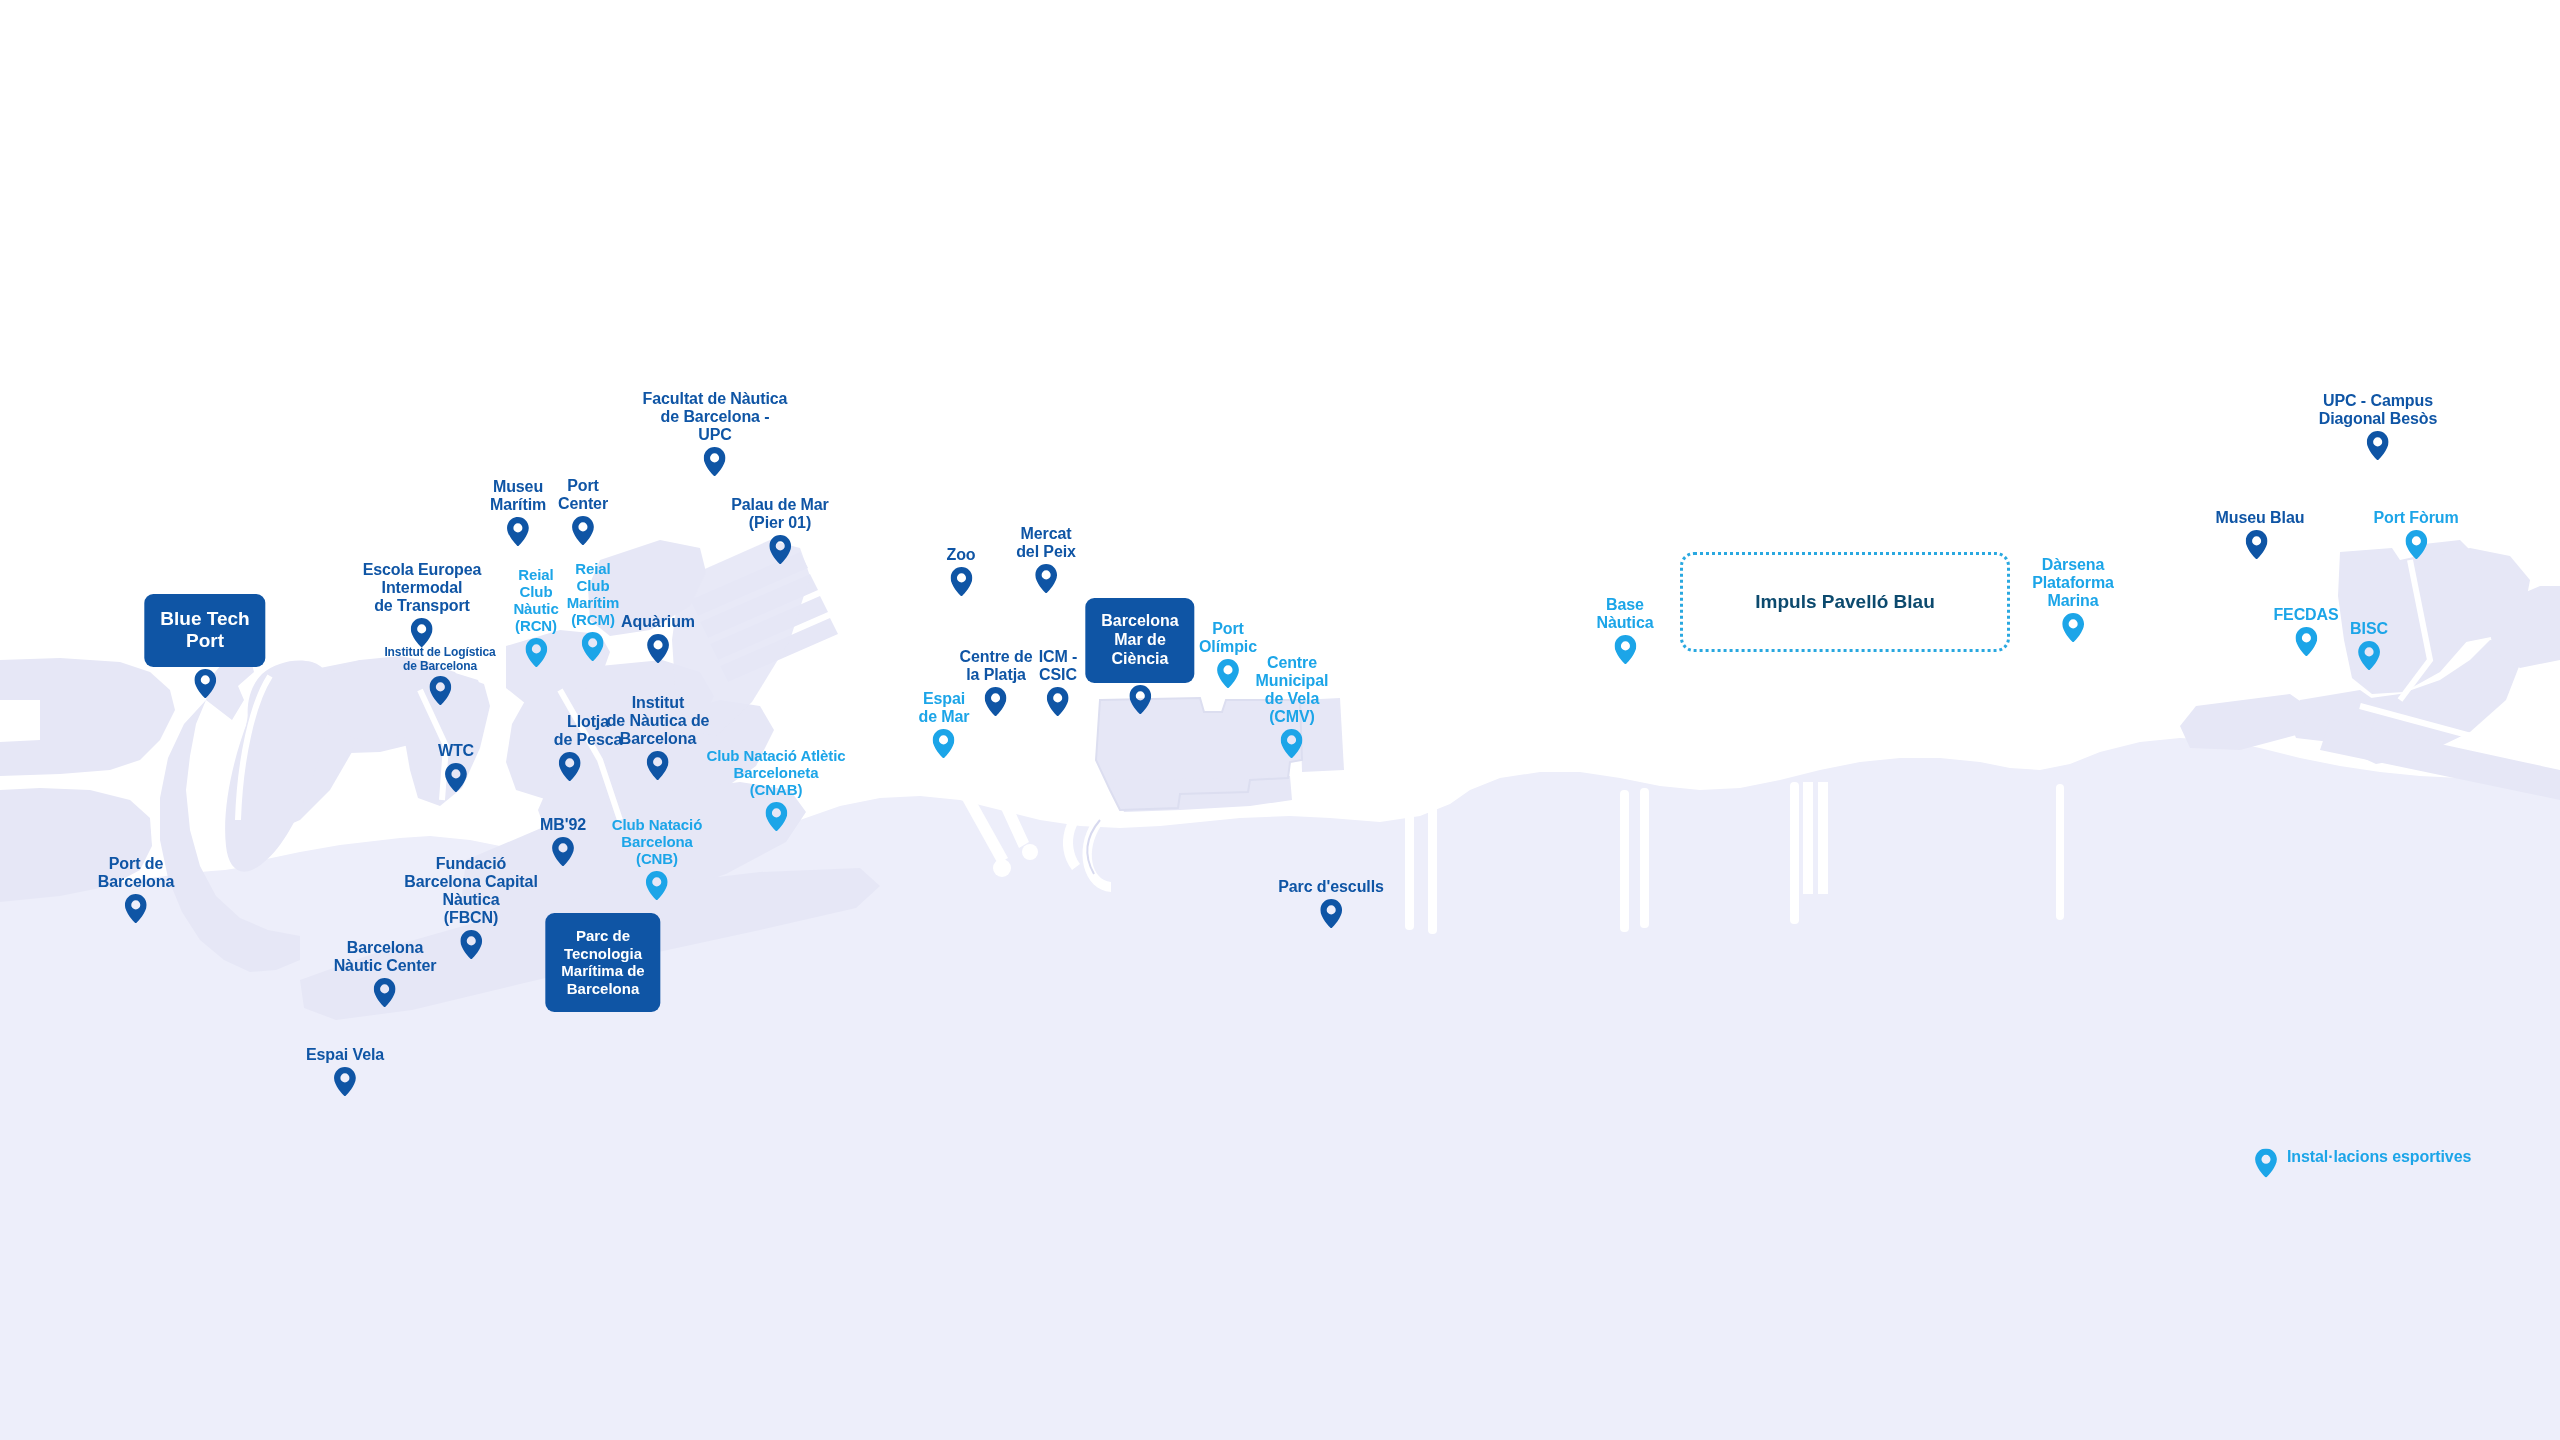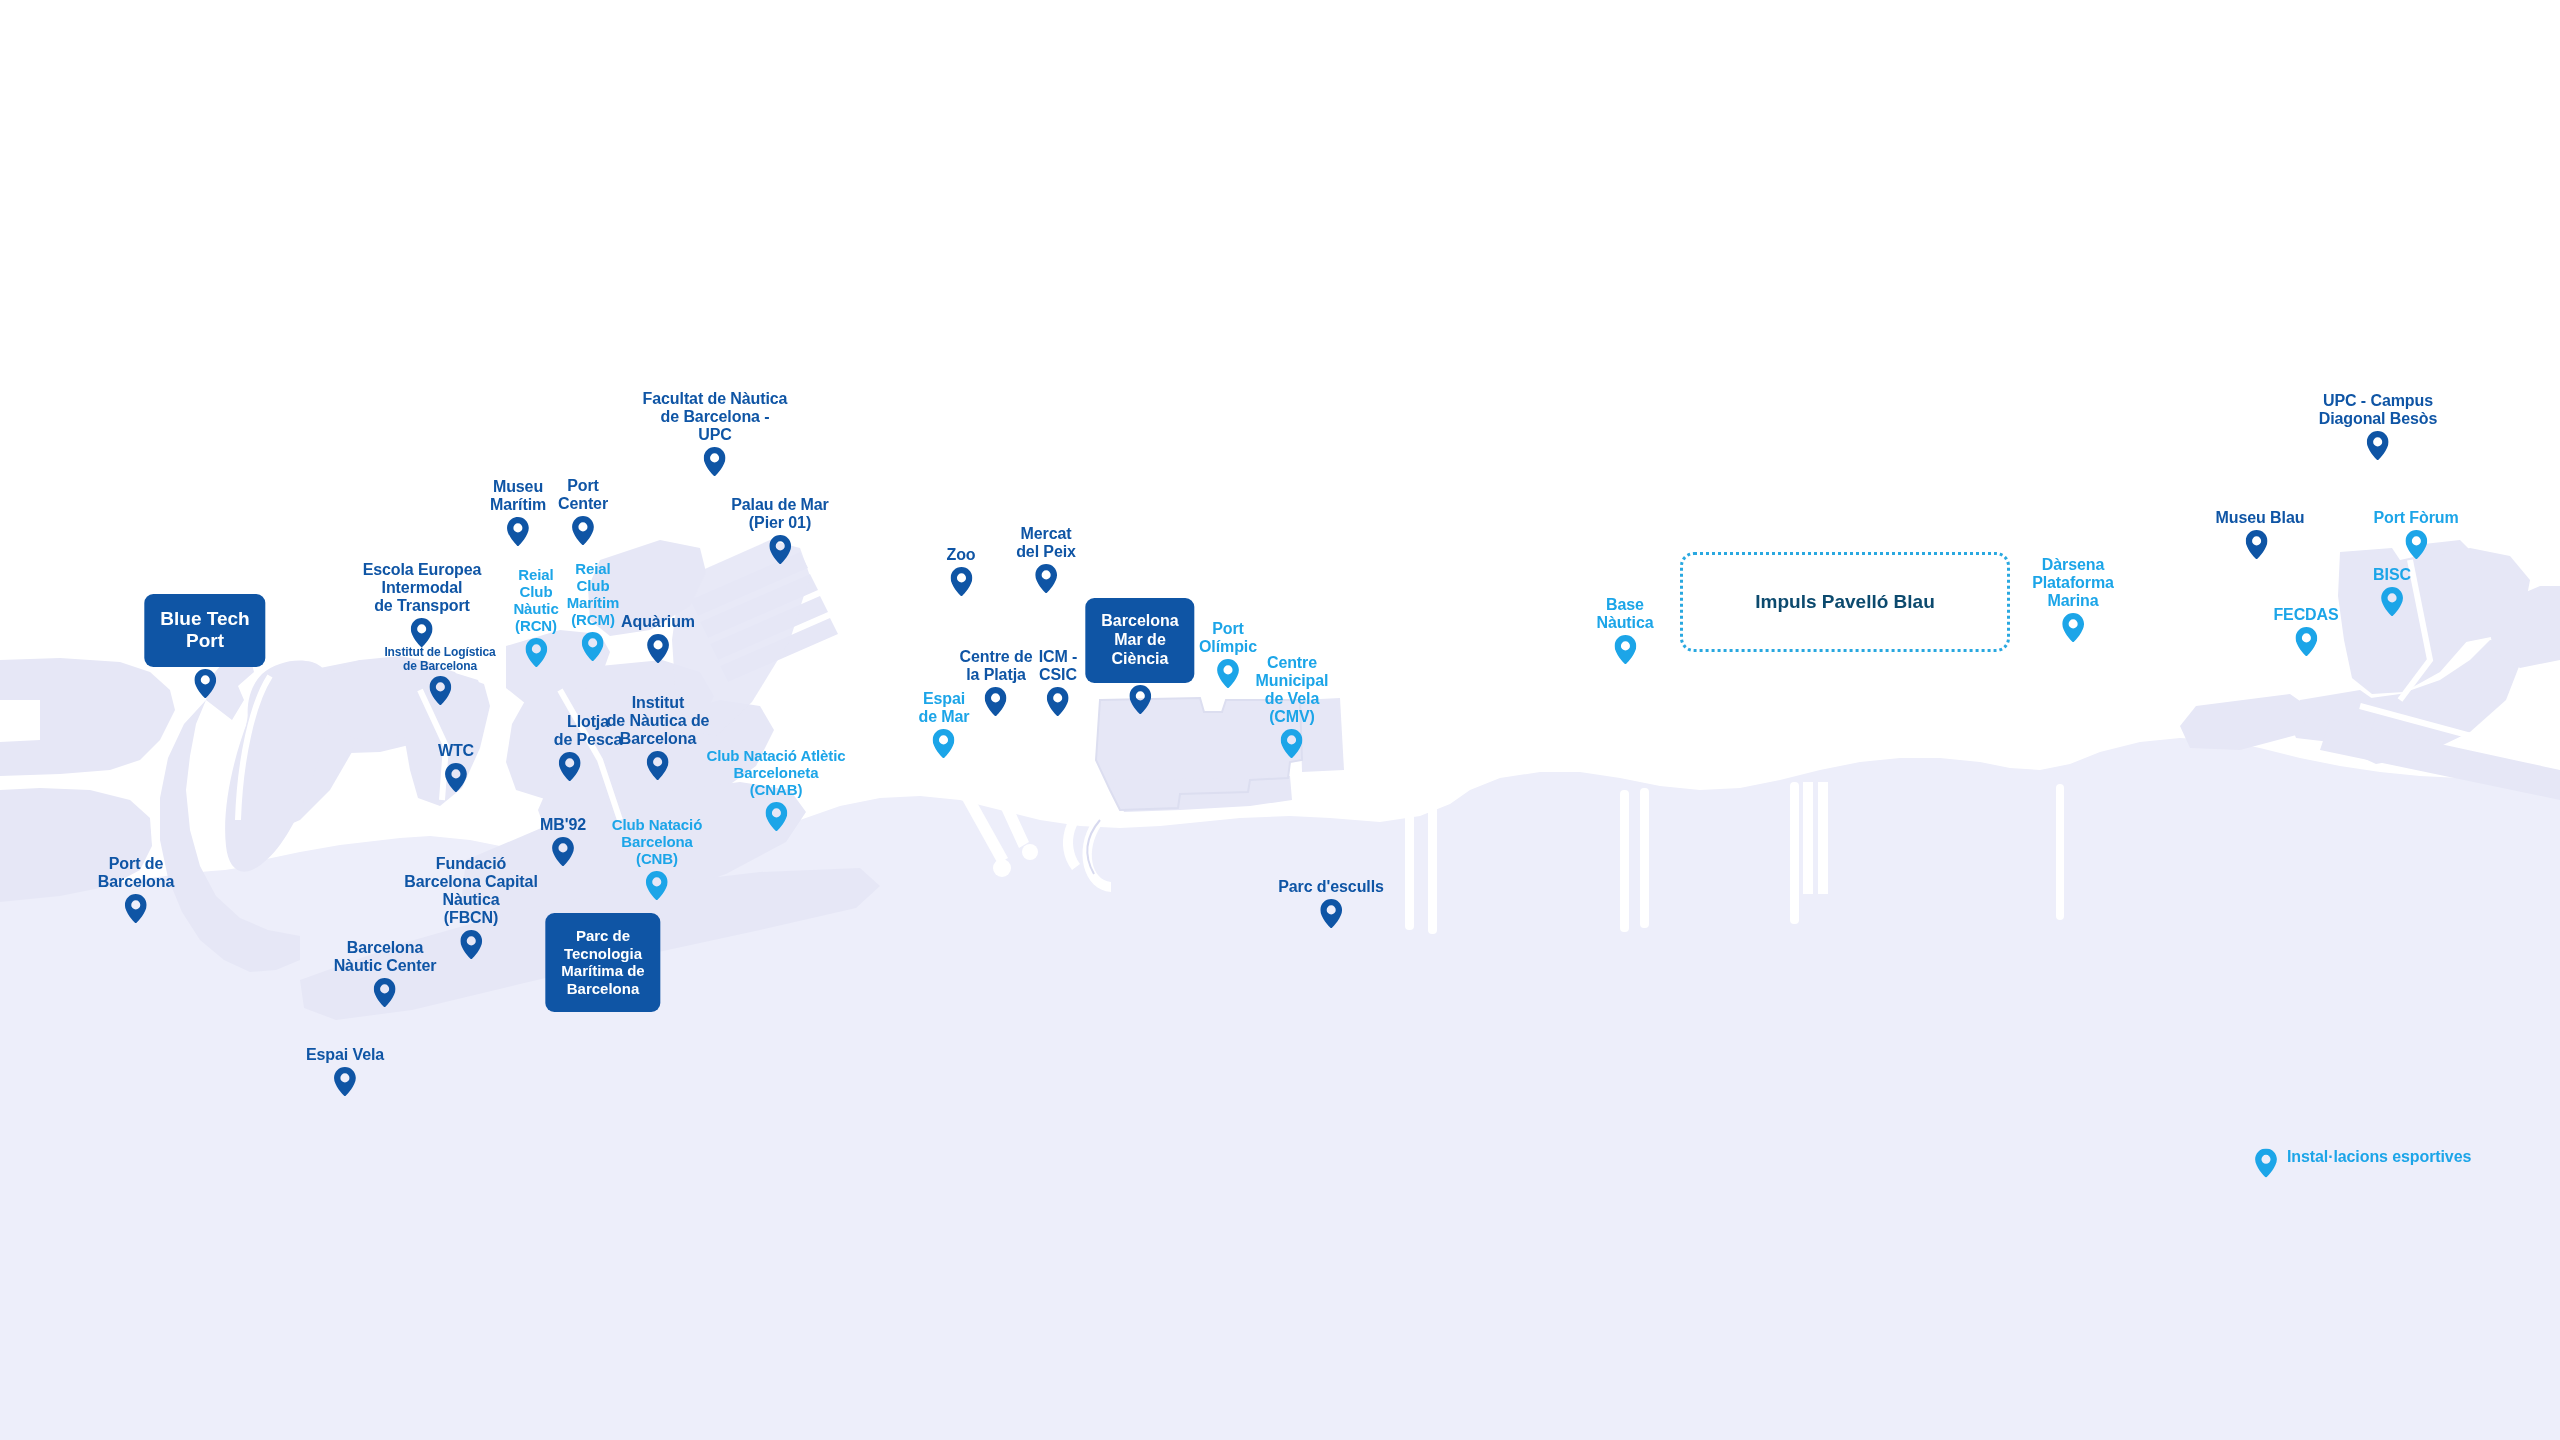--- a/index.html
+++ b/index.html
@@ -520,21 +520,21 @@
         <svg class="pin" width="22" height="29" viewBox="0 0 24 32">
           <path fill-rule="evenodd" d="M12 0C5.37 0 0 5.37 0 12c0 8.4 10.1 18.6 11.1 19.6a1.3 1.3 0 0 0 1.8 0C13.9 30.6 24 20.4 24 12 24 5.37 18.63 0 12 0ZM12 17a5 5 0 1 1 0-10 5 5 0 0 1 0 10Z"></path>
         </svg>
       </div>
       <div class="marker light" style="left: 2306px; top: 606px;">
         <div class="mlabel" style="font-size: 16px;">FECDAS</div>
         <svg class="pin" width="22" height="29" viewBox="0 0 24 32">
           <path fill-rule="evenodd" d="M12 0C5.37 0 0 5.37 0 12c0 8.4 10.1 18.6 11.1 19.6a1.3 1.3 0 0 0 1.8 0C13.9 30.6 24 20.4 24 12 24 5.37 18.63 0 12 0ZM12 17a5 5 0 1 1 0-10 5 5 0 0 1 0 10Z"></path>
         </svg>
       </div>
-      <div class="marker light" style="left: 2369px; top: 566px; margin-left: 23px;">
+      <div class="marker light" style="left: 2369px; top: 620px;">
         <div class="mlabel" style="font-size: 16px;">BISC</div>
         <svg class="pin" width="22" height="29" viewBox="0 0 24 32">
           <path fill-rule="evenodd" d="M12 0C5.37 0 0 5.37 0 12c0 8.4 10.1 18.6 11.1 19.6a1.3 1.3 0 0 0 1.8 0C13.9 30.6 24 20.4 24 12 24 5.37 18.63 0 12 0ZM12 17a5 5 0 1 1 0-10 5 5 0 0 1 0 10Z"></path>
         </svg>
       </div>
       <div class="marker light side" style="left: 2255px; top: 1163px;">
         <svg class="pin" width="22" height="29" viewBox="0 0 24 32">
           <path fill-rule="evenodd" d="M12 0C5.37 0 0 5.37 0 12c0 8.4 10.1 18.6 11.1 19.6a1.3 1.3 0 0 0 1.8 0C13.9 30.6 24 20.4 24 12 24 5.37 18.63 0 12 0ZM12 17a5 5 0 1 1 0-10 5 5 0 0 1 0 10Z"></path>
         </svg>
         <div class="mlabel" style="font-size: 16px;">Instal·lacions esportives</div>

